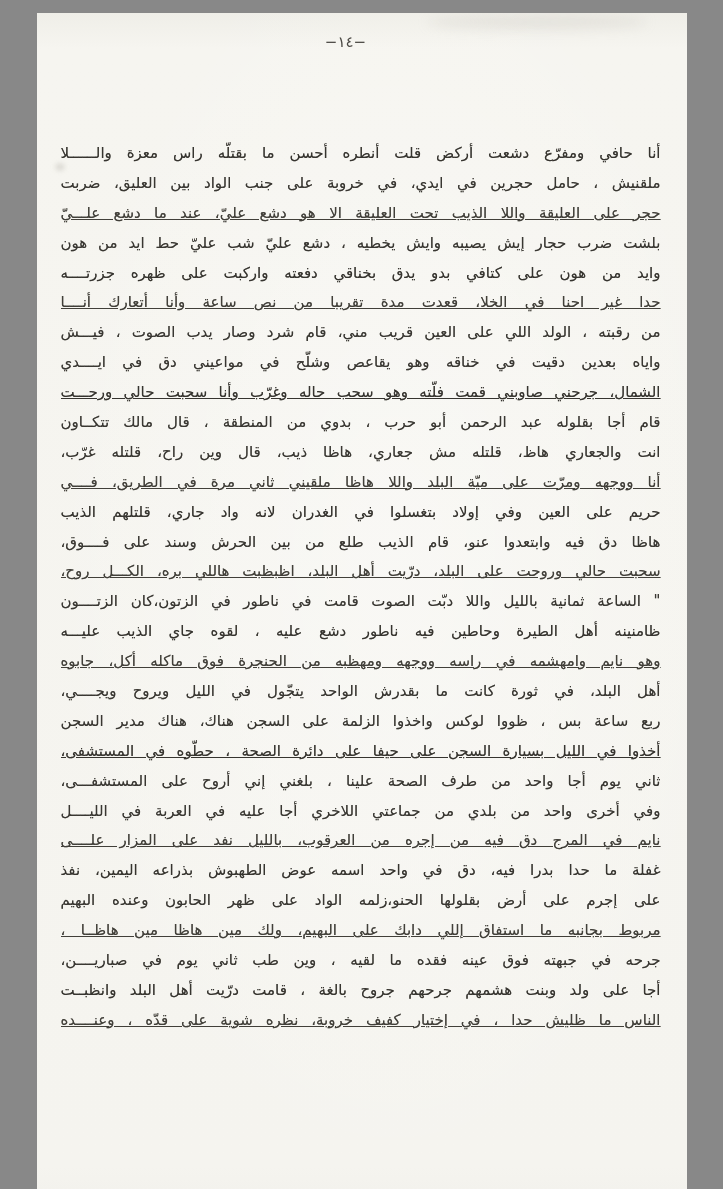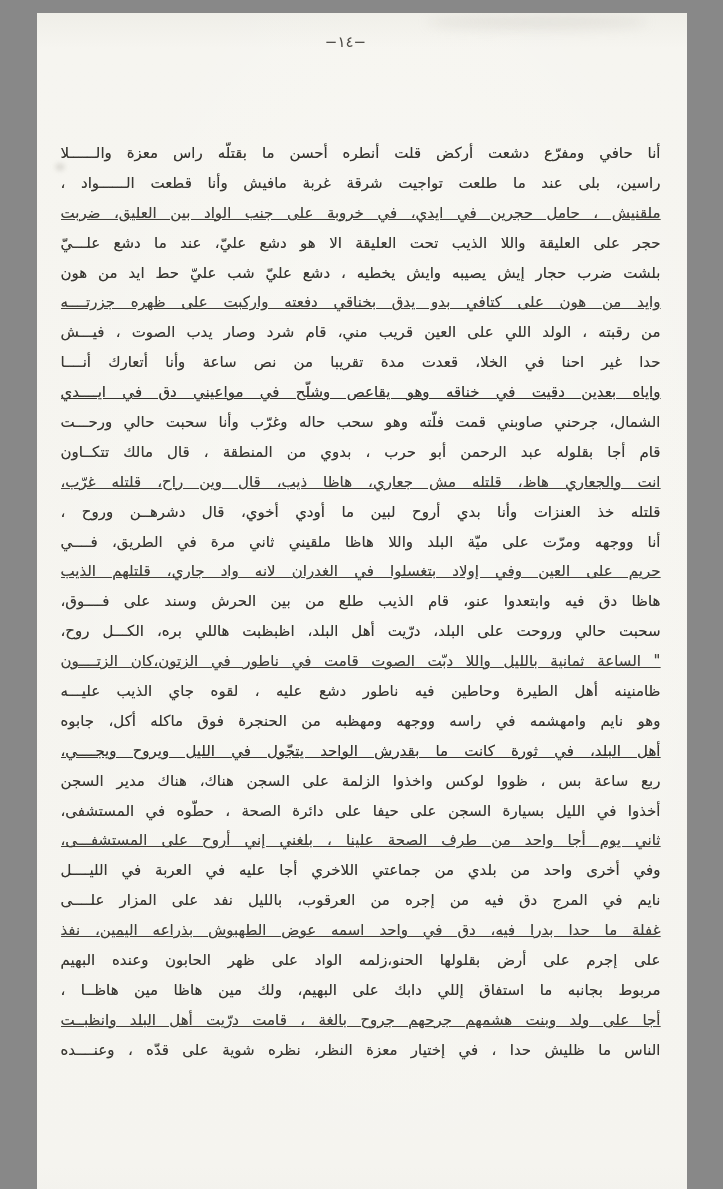--- a/index.html
+++ b/index.html
@@ -75,44 +75,43 @@
 <body>
 
 <div class="page">
   <div class="smudge top-right"></div>
   <div class="smudge mid-left"></div>
 
   <div class="page-number">−١٤−</div>
 
   <div class="textblock">
       <div class="line">أنا حافي ومفرّع دشعت أركض قلت أنطره أحسن ما بقتلّه راس معزة والــــــلا</div>
-      <div class="line">راسين، بلى عند ما طلعت تواجيت شرقة غربة مافيش وأنا قطعت الــــــواد ،</div>
       <div class="line">ملقنيش ، حامل حجرين في ايدي، في خروبة على جنب الواد بين العليق، ضربت</div>
       <div class="line">حجر على العليقة واللا الذيب تحت العليقة الا هو دشع عليّ، عند ما دشع علـــيّ</div>
       <div class="line">بلشت ضرب حجار إيش يصيبه وايش يخطيه ، دشع عليّ شب عليّ حط ايد من هون</div>
       <div class="line">وايد من هون على كتافي بدو يدق بخناقي دفعته واركبت على ظهره جزرتــــه</div>
+      <div class="line">حدا غير احنا في الخلا، قعدت مدة تقريبا من نص ساعة وأنا أتعارك أنــــا</div>
       <div class="line">من رقبته ، الولد اللي على العين قريب مني، قام شرد وصار يدب الصوت ، فيـــش</div>
-      <div class="line">حدا غير احنا في الخلا، قعدت مدة تقريبا من نص ساعة وأنا أتعارك أنــــا</div>
       <div class="line">واياه بعدين دقيت في خناقه وهو يقاعص وشلّح في مواعيني دق في ايــــدي</div>
       <div class="line">الشمال، جرحني صاوبني قمت فلّته وهو سحب حاله وغرّب وأنا سحبت حالي ورحـــت</div>
       <div class="line">قام أجا بقلوله عبد الرحمن أبو حرب ، بدوي من المنطقة ، قال مالك تتكــاون</div>
       <div class="line">انت والجعاري هاظ، قلتله مش جعاري، هاظا ذيب، قال وين راح، قلتله غرّب،</div>
-      <div class="line">قلتله خذ العنزات وأنا بدي أروح لبين ما أودي أخوي، قال دشرهــن وروح ،</div>
       <div class="line">أنا ووجهه ومرّت على ميّة البلد واللا هاظا ملقيني ثاني مرة في الطريق، فــــي</div>
       <div class="line">حريم على العين وفي إولاد بتغسلوا في الغدران لانه واد جاري، قلتلهم الذيب</div>
       <div class="line">هاظا دق فيه وابتعدوا عنو، قام الذيب طلع من بين الحرش وسند على فــــوق،</div>
       <div class="line">سحبت حالي وروحت على البلد، درّيت أهل البلد، اظبظبت هاللي بره، الكـــل روح،</div>
       <div class="line">" الساعة ثمانية بالليل واللا دبّت الصوت قامت في ناطور في الزتون،كان الزتــــون</div>
       <div class="line">ظامنينه أهل الطيرة وحاطين فيه ناطور دشع عليه ، لقوه جاي الذيب عليـــه</div>
       <div class="line">وهو نايم وامهشمه في راسه ووجهه ومهظبه من الحنجرة فوق ماكله أكل، جابوه</div>
       <div class="line">أهل البلد، في ثورة كانت ما بقدرش الواحد يتجّول في الليل ويروح ويجــــي،</div>
       <div class="line">ربع ساعة بس ، ظووا لوكس واخذوا الزلمة على السجن هناك، هناك مدير السجن</div>
       <div class="line">أخذوا في الليل بسيارة السجن على حيفا على دائرة الصحة ، حطّوه في المستشفى،</div>
       <div class="line">ثاني يوم أجا واحد من طرف الصحة علينا ، بلغني إني أروح على المستشفـــى،</div>
       <div class="line">وفي أخرى واحد من بلدي من جماعتي اللاخري أجا عليه في العربة في الليــــل</div>
       <div class="line">نايم في المرج دق فيه من إجره من العرقوب، بالليل نفد على المزار علــــى</div>
       <div class="line">غفلة ما حدا بدرا فيه، دق في واحد اسمه عوض الطهبوش بذراعه اليمين، نفذ</div>
       <div class="line">على إجرم على أرض بقلولها الحنو،زلمه الواد على ظهر الحابون وعنده البهيم</div>
       <div class="line">مربوط بجانبه ما استفاق إللي دابك على البهيم، ولك مين هاظا مين هاظــا ،</div>
+      <div class="line">جرحه في جبهته فوق عينه فقده ما لقيه ، وين طب ثاني يوم في صباريــــن،</div>
       <div class="line">أجا على ولد وبنت هشمهم جرحهم جروح بالغة ، قامت درّيت أهل البلد وانظبــت</div>
-      <div class="line">الناس ما ظليش حدا ، في إختيار معزة النظر، نظره شوية على قدّه ، وعنــــده</div>
+      <div class="line">الناس ما ظليش حدا ، في إختيار كفيف خروبة، نظره شوية على قدّه ، وعنــــده</div>
     </div>
 </div>
 
 </body></html>

